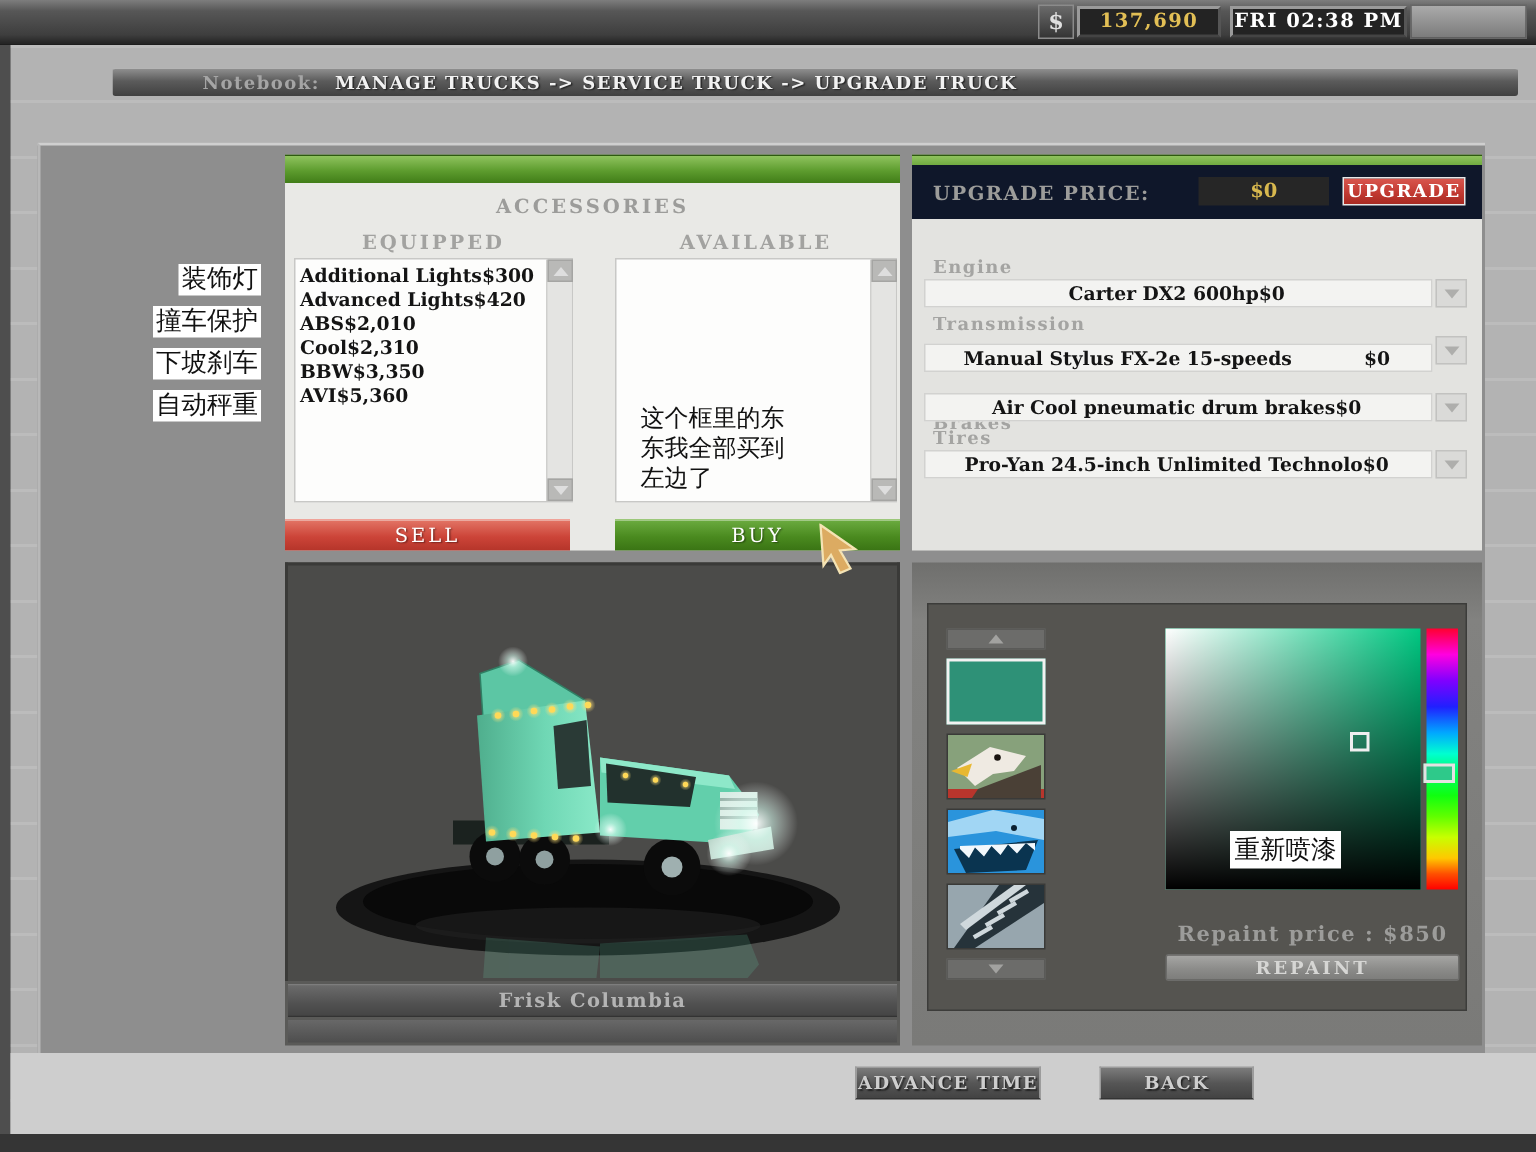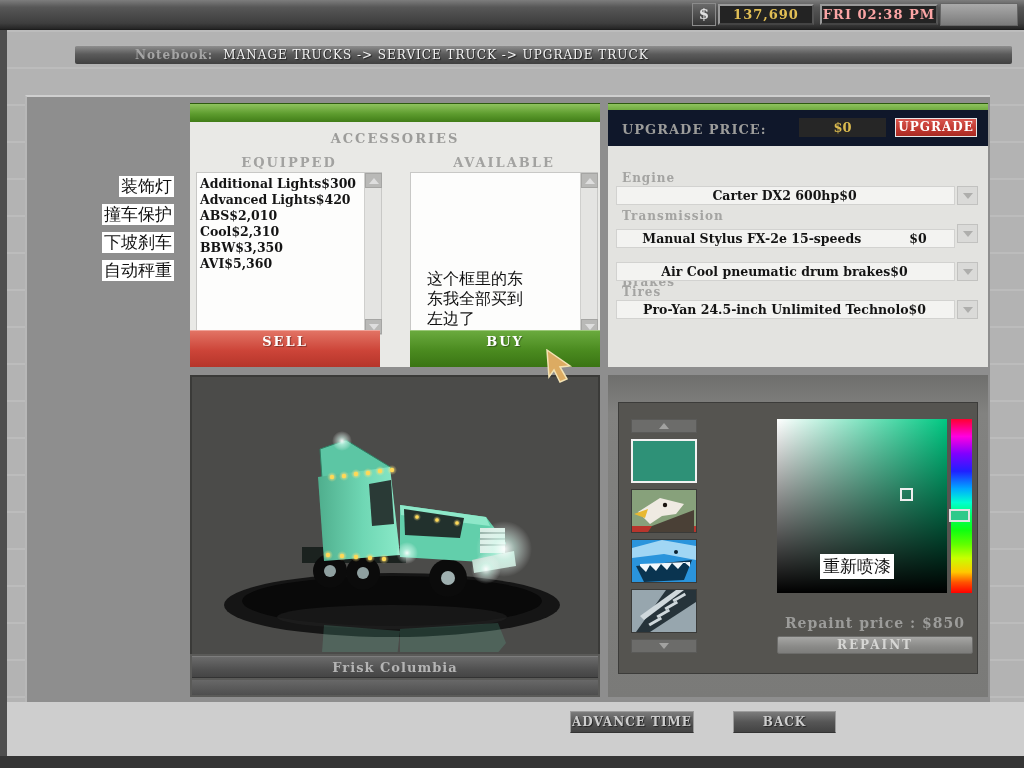--- a/index.html
+++ b/index.html
@@ -14,38 +14,38 @@
     border-bottom:1px solid #1d1d1d; }
   .dollar-badge { left:692px; top:3px; width:24px; height:23px;
     background:linear-gradient(180deg,#6a6a6a,#353535);
     border:1px solid #8b8b8b; color:#e0e0e0; font-weight:bold; font-size:15px;
     text-align:center; line-height:21px; }
   .display-box { top:4px; height:21px; background:#232323;
     border:2px solid; border-color:#9a9a9a #555 #444 #9a9a9a;
     font-weight:bold; font-size:13px; text-align:center; line-height:17px;
     letter-spacing:1px; }
   .money-box { left:718px; width:96px; color:#e2bf55; }
-  .time-box  { left:820px; width:118px; color:#fca5a5; }
+  .time-box  { left:820px; width:118px; color:#ffffff; }
   .topbar-tail { left:940px; top:3px; width:78px; height:23px;
     background:linear-gradient(180deg,#aaaaaa,#7b7b7b); border:1px solid #666; }
 
   
   .workspace { left:7px; top:30px; width:1017px; height:726px; background:#b3b3b3;
     background-image:repeating-linear-gradient(180deg, rgba(255,255,255,.12) 0 2px, rgba(0,0,0,0) 2px 37px); }
   .left-edge { left:0; top:30px; width:7px; height:726px; background:#4e4e4e; }
   .bottom-edge { left:0; top:756px; width:1024px; height:12px; background:#353535; }
   .footer-band { left:7px; top:702px; width:1017px; height:54px; background:#cecece; }
 
   
   .crumb-bar { left:75px; top:45px; width:937px; height:19px;
     background:linear-gradient(180deg,#8e8e8e 0%,#5b5b5b 45%,#404040 100%);
     border-top:1px solid #b5b5b5; border-radius:2px;
     display:flex; align-items:center; padding-left:60px; gap:10px; }
   .crumb-label { color:#a5a5a5; font-weight:bold; font-size:12px; letter-spacing:1px; }
-  .crumb-path  { color:#f2f2f2; font-weight:normal; font-size:12px; letter-spacing:1px;
+  .crumb-path  { color:#f2f2f2; font-weight:bold; font-size:12px; letter-spacing:1px;
     text-shadow:1px 1px 1px #222; }
 
   
   .inner-panel { left:25px; top:95px; width:965px; height:607px; background:#8e8e8e;
     border-top:2px solid #cfcfcf; border-left:2px solid #b8b8b8; }
 
   .green-head { height:19px;
     background:linear-gradient(180deg,#8fc35e 0%,#5d9c2e 55%,#417d18 100%);
     border-top:1px solid #2e5a10; }
 
@@ -66,22 +66,22 @@
     background:#e4e4e2; border-left:1px solid #cfcfcd; }
   .sb-btn { position:absolute; left:0; width:17px; height:15px; background:#b9b9b7;
     border:1px solid #a5a5a3; }
   .sb-up { top:0; } .sb-dn { bottom:0; }
   .tri-up { width:0; height:0; border-left:5px solid transparent; border-right:5px solid transparent;
     border-bottom:6px solid #dedede; margin:4px auto 0; }
   .tri-dn { width:0; height:0; border-left:5px solid transparent; border-right:5px solid transparent;
     border-top:6px solid #dedede; margin:4px auto 0; }
   .avail-note { position:absolute; left:16px; top:96px; width:102px;
     font-family:"DejaVu Sans", sans-serif; font-size:16px; line-height:20px; color:#111; }
-  .btn-strip { position:absolute; bottom:0; height:37px; width:190px;
-    text-align:center; font-weight:bold; font-size:13px; letter-spacing:2px;
+  .btn-strip { position:absolute; bottom:0; height:21px; width:190px;
+    text-align:center; font-weight:normal; font-size:13px; letter-spacing:2px;
     color:#fff; line-height:21px; text-shadow:1px 1px 1px rgba(0,0,0,.4); cursor:pointer; }
   .sell-btn { left:0; background:linear-gradient(180deg,#e27364 0%,#cc4438 55%,#b5352a 100%);
     border-top:1px solid #f0a399; }
   .buy-btn { left:220px; background:linear-gradient(180deg,#6aaa3e 0%,#4a8a1f 55%,#3a7414 100%);
     border-top:1px solid #9cc87a; }
 
   
   .upg-panel { left:608px; top:103px; width:380px; height:264px; background:#e3e3e0; }
   .upg-price-row { position:absolute; left:0; top:7px; width:100%; height:36px; background:#0f172a; }
   .upg-price-label { position:absolute; left:14px; top:12px; color:#9c9c9a;

